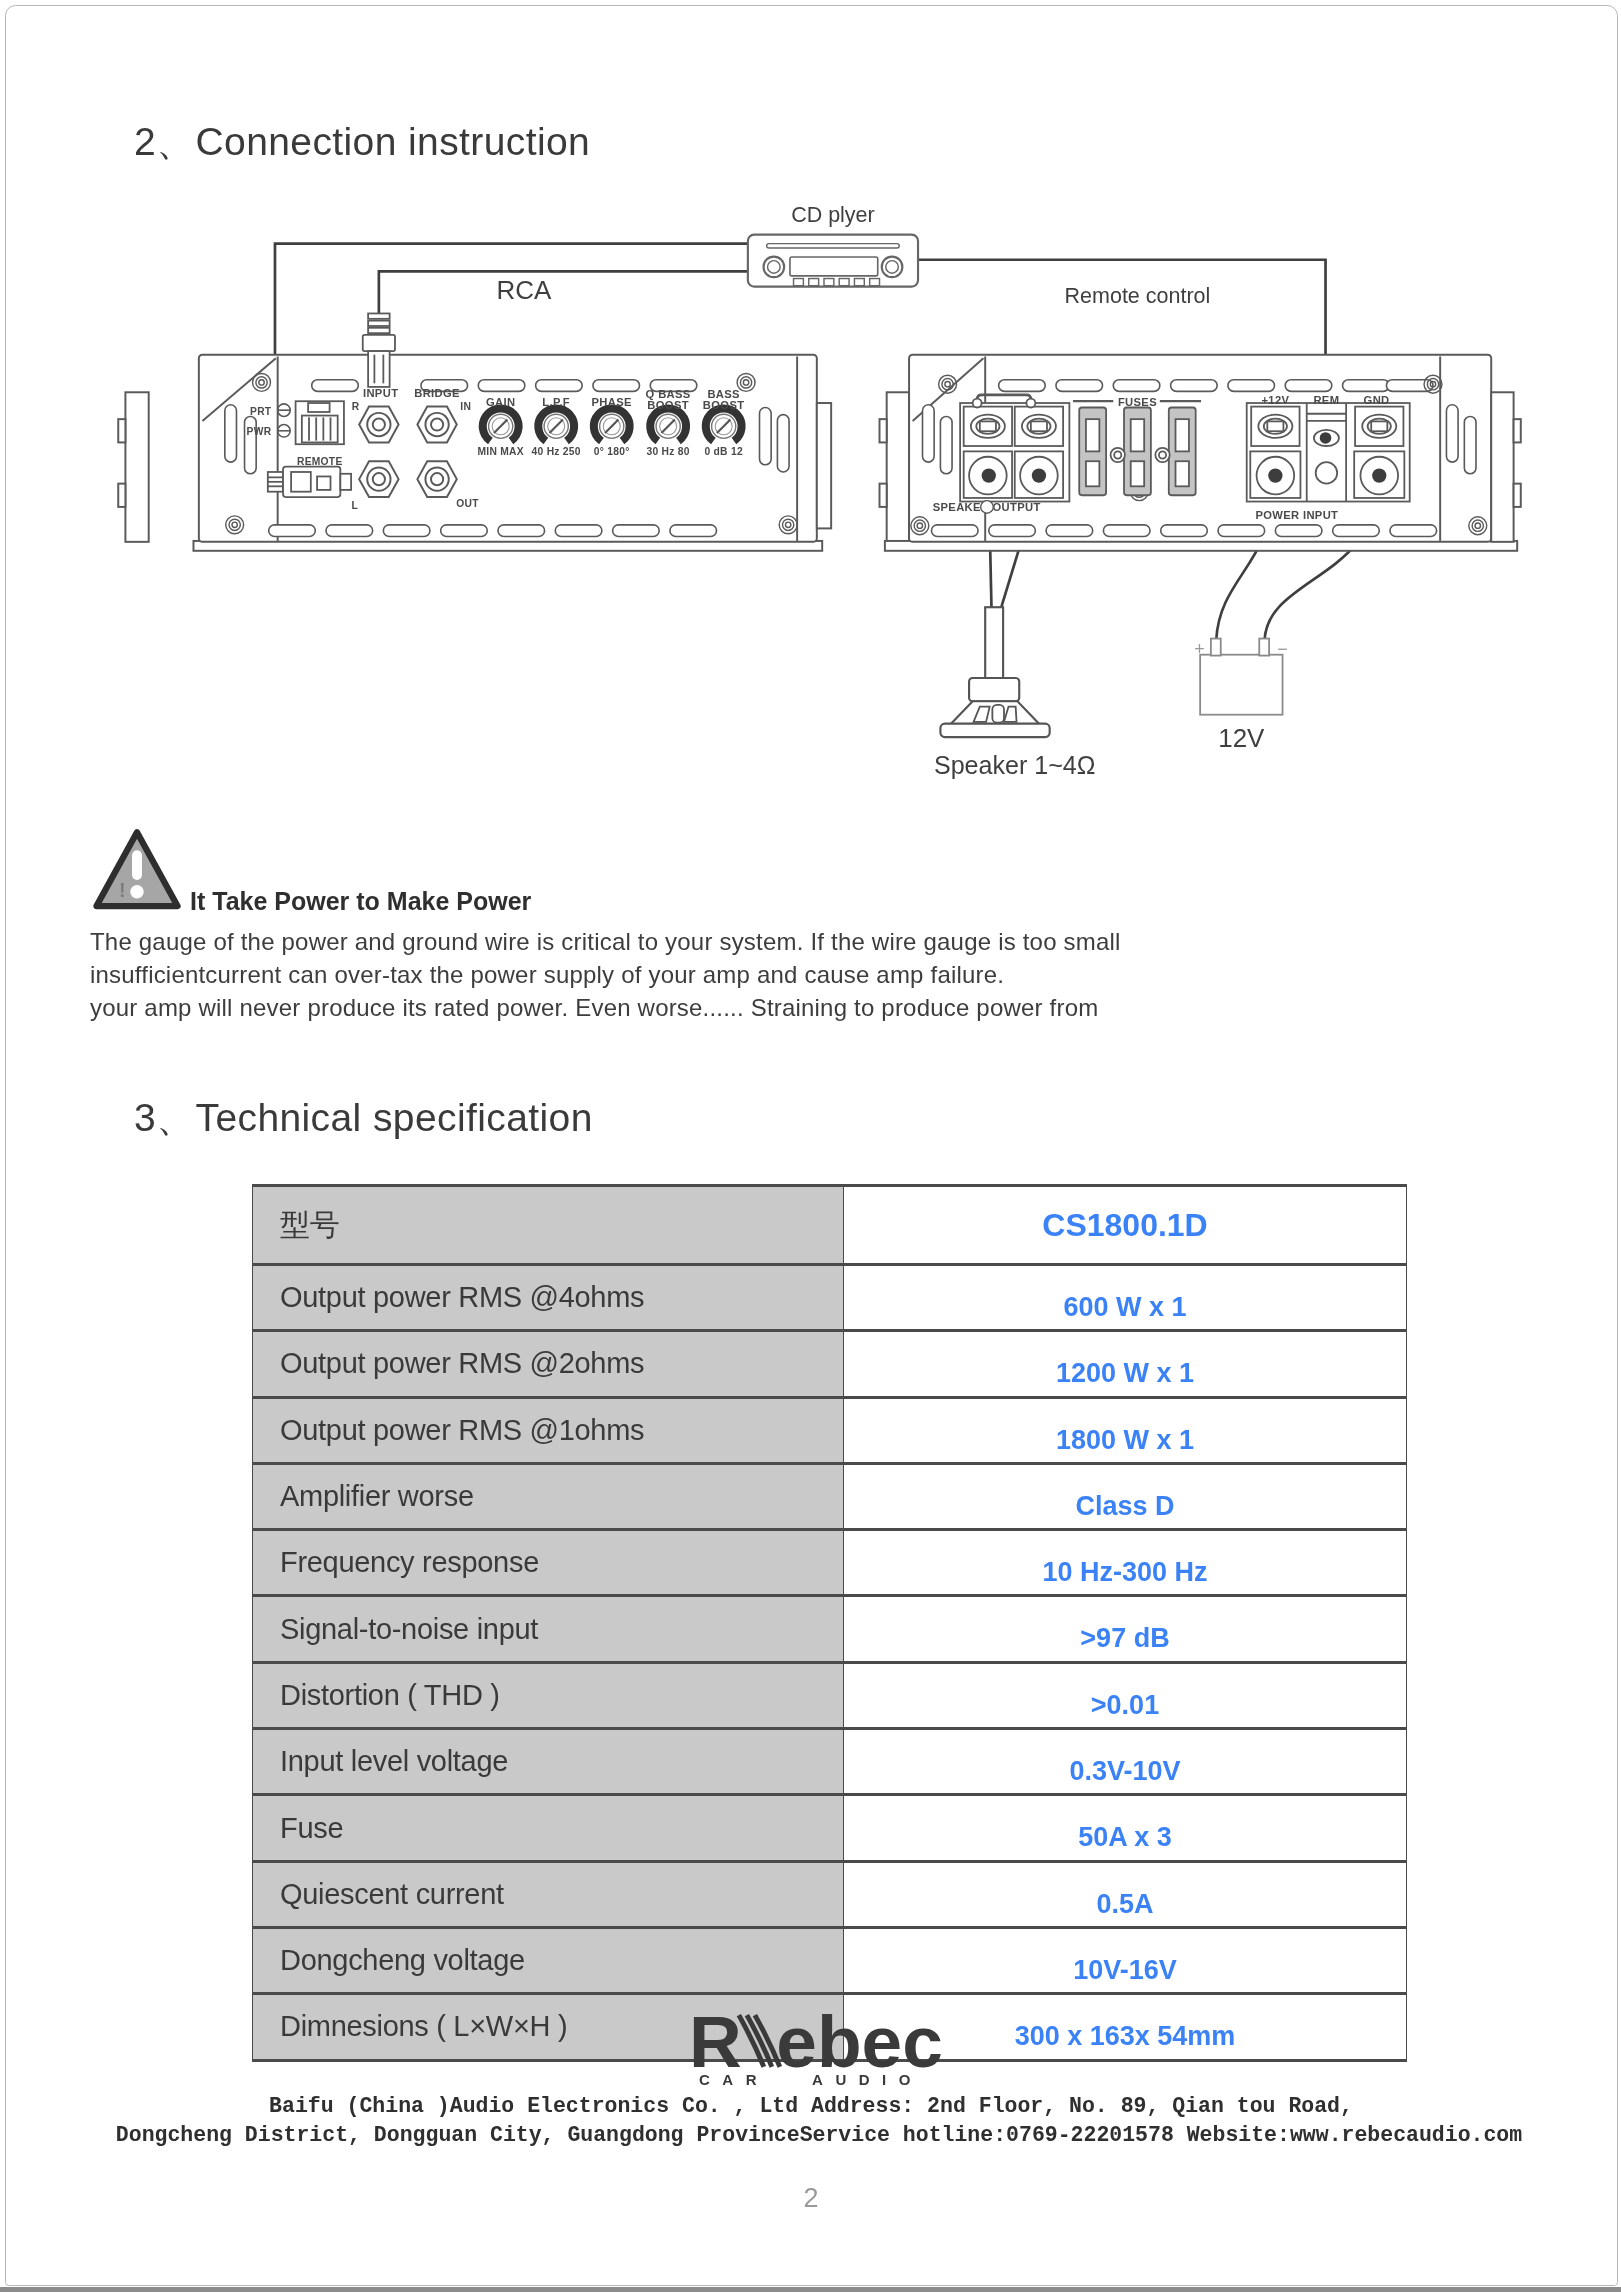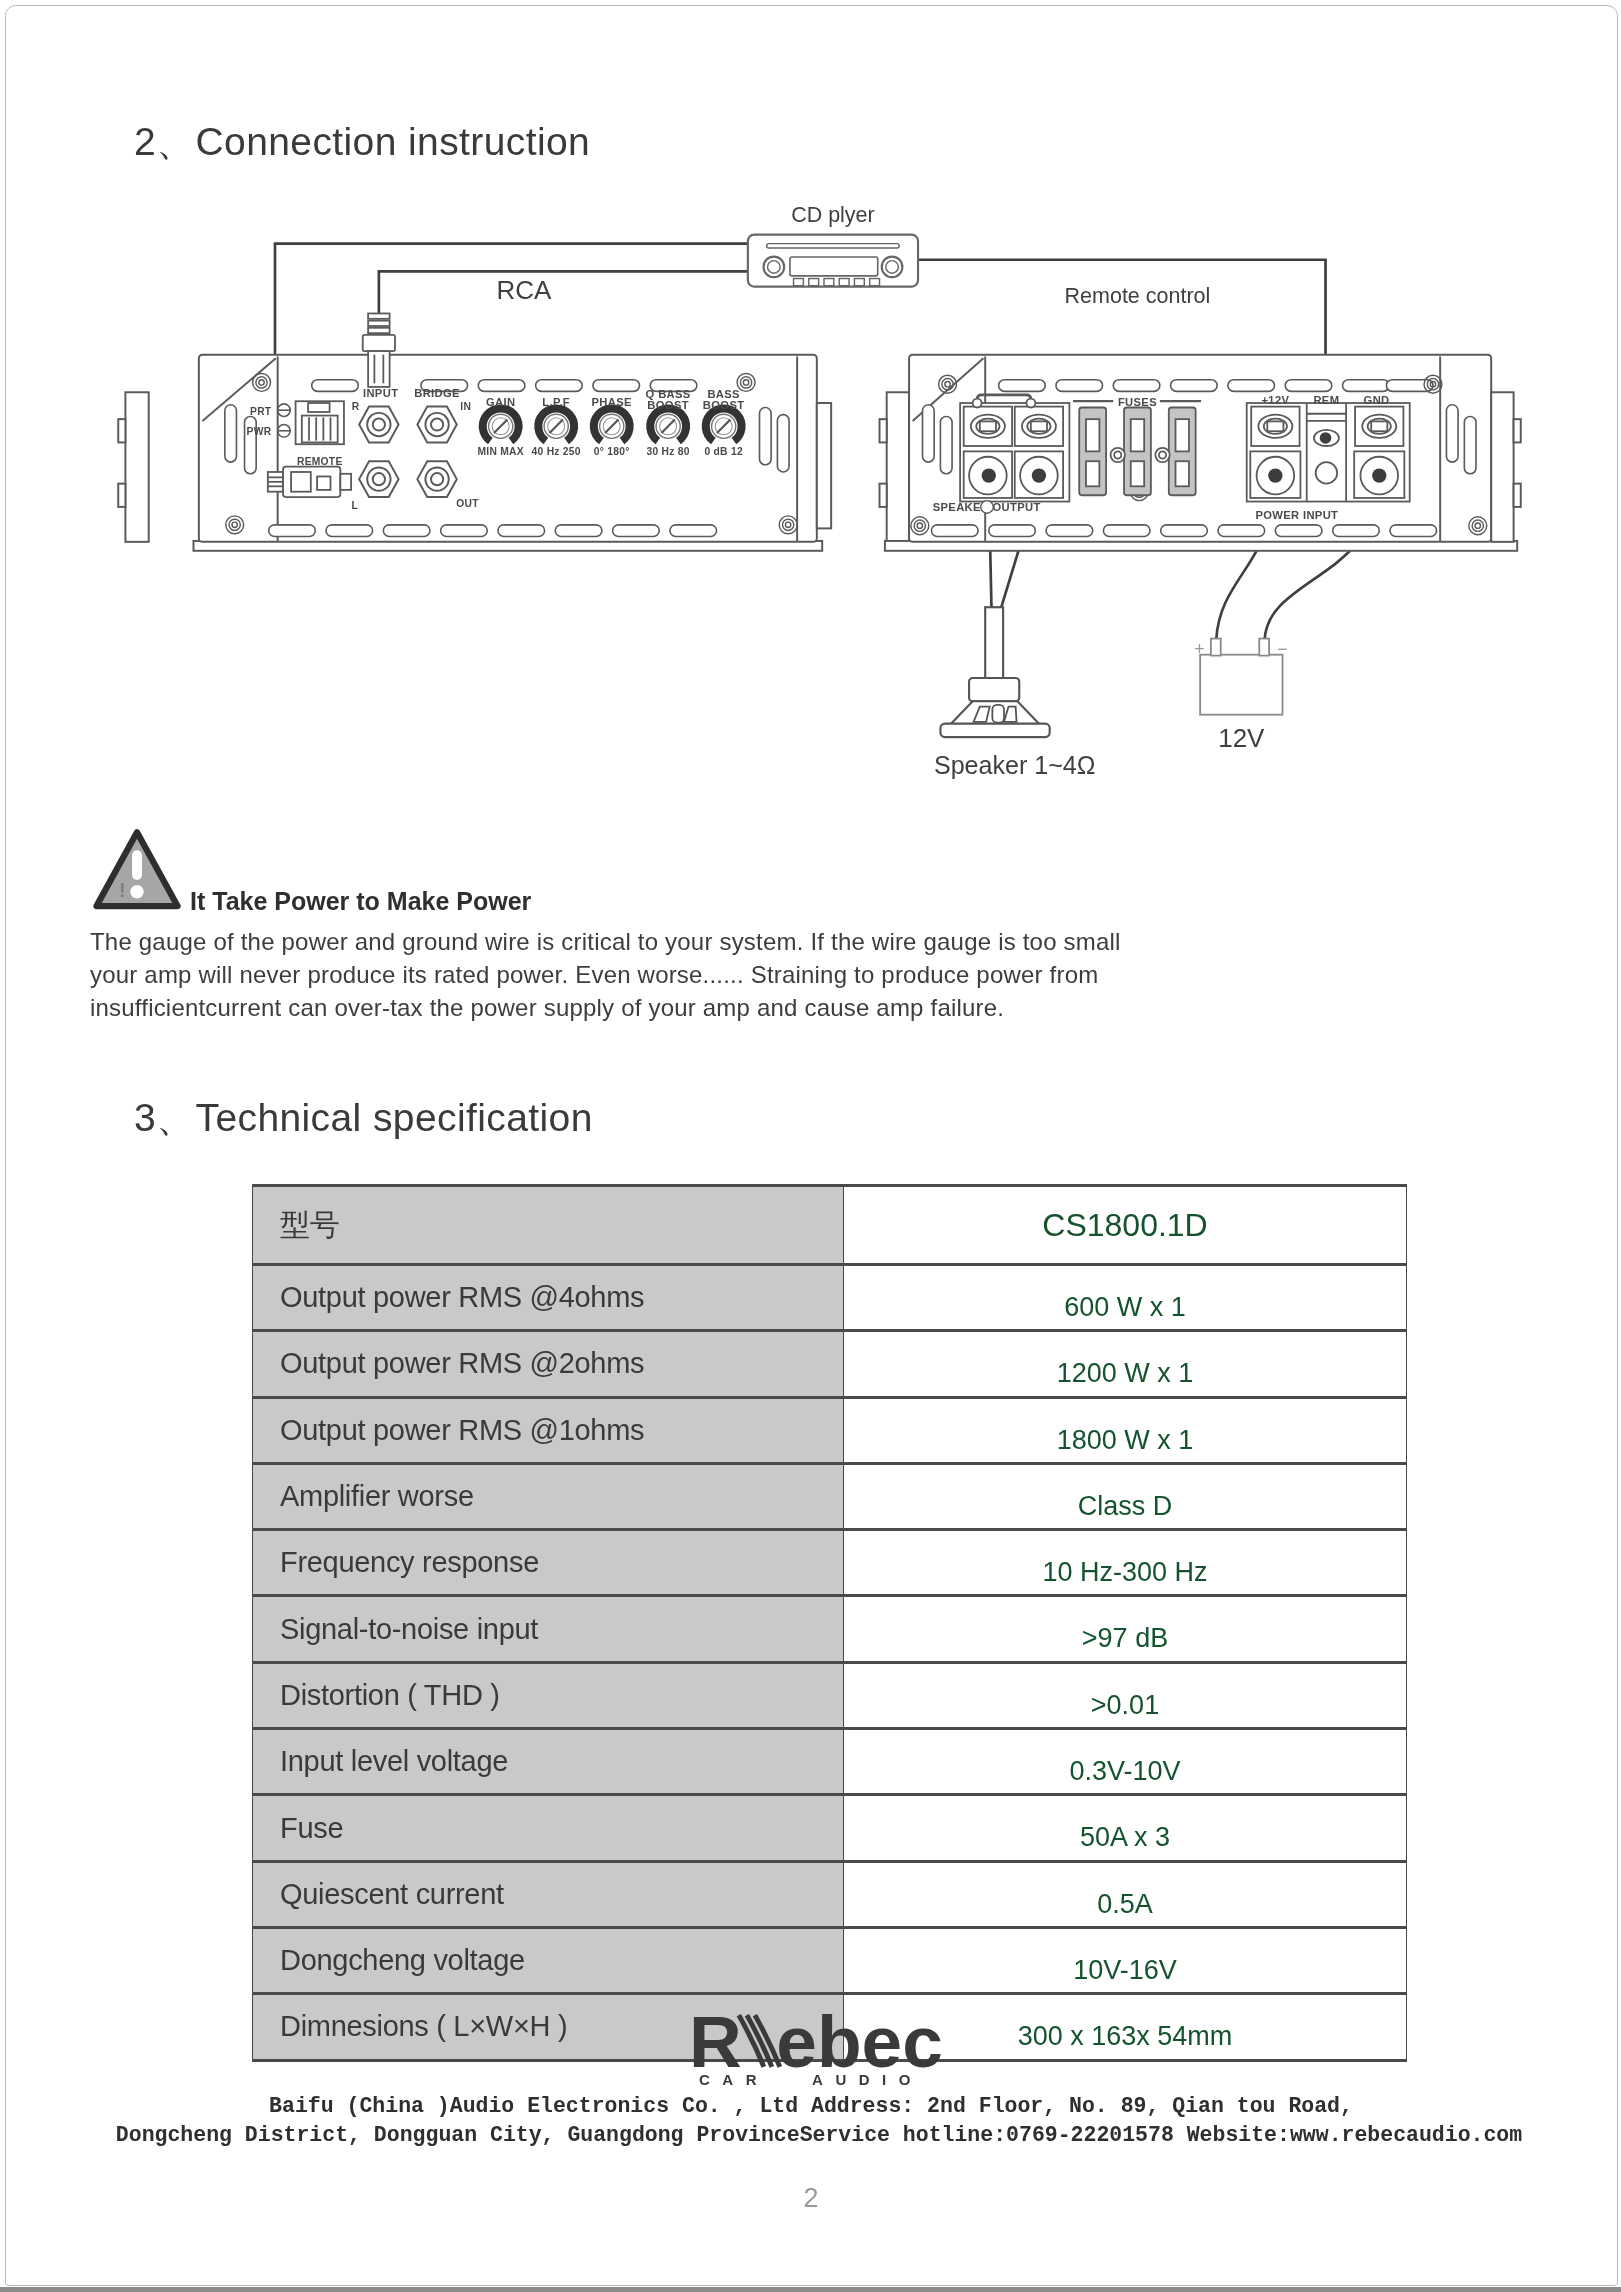--- a/index.html
+++ b/index.html
@@ -6,21 +6,21 @@
   body{width:1622px;height:2293px;position:relative;font-family:"Liberation Sans",sans-serif;color:#3b3b3b;overflow:hidden;}
   .abs{position:absolute;}
   .page-frame{position:absolute;left:4.5px;top:4.5px;right:4.5px;bottom:7.2px;border:1.8px solid #b7b7b7;border-radius:10.7px 10.7px 3.6px 3.6px;pointer-events:none;}
   .page-bottom{position:absolute;left:0;right:0;bottom:0;height:6.3px;background:#8c8c8c;}
   .sec-title{font-size:39px;color:#3a3a3a;letter-spacing:0.4px;white-space:nowrap;}
   .warn-title{font-size:25px;font-weight:bold;color:#2f2f2f;white-space:nowrap;}
   .para-line{font-size:24px;color:#3d3d3d;line-height:33px;white-space:nowrap;letter-spacing:0.2px;}
   table.spec{border-collapse:collapse;table-layout:fixed;}
   table.spec td{border-top:3.6px solid #4a4a4a;border-bottom:3.6px solid #4a4a4a;border-left:1.8px solid #4a4a4a;border-right:1.8px solid #4a4a4a;margin-left:10px;}
   td.lbl{background:#c9c9c9;width:562px;padding-left:27px;font-size:29px;color:#3a3a3a;letter-spacing:-0.3px;}
-  td.val{background:#fff;width:560px;text-align:center;font-size:27px;color:#14532d;vertical-align:bottom;padding-bottom:6.3px;}
+  td.val{background:#fff;width:560px;text-align:center;font-size:27px;color:#3b82f6;vertical-align:bottom;padding-bottom:6.3px;font-weight:bold;}
   tr.hdr td{height:74px;}
   tr.hdr td.val{vertical-align:middle;font-size:32px;padding-bottom:0;}
   tr.hdr td.lbl{font-size:30px;}
   tr.row td{height:56px;}
   .caraudio{left:0;right:0;top:2071px;text-align:center;font-size:15px;font-weight:bold;letter-spacing:12.5px;word-spacing:27px;color:#3a3a3a;}
   .addr{left:0;right:0;text-align:center;font-family:"Liberation Mono",monospace;font-weight:bold;font-size:21.5px;color:#2f2f2f;white-space:nowrap;}
   .pagenum{left:0;right:0;top:2183px;text-align:center;font-size:27px;color:#9a9a9a;}
   svg text{font-family:"Liberation Sans",sans-serif;}
   .plbl{font-size:12.5px;font-weight:bold;fill:#4a4a4a;letter-spacing:0.4px;}
   .plbl-sm{font-size:11.5px;font-weight:bold;fill:#4a4a4a;letter-spacing:0.3px;}
@@ -338,22 +338,22 @@
 
 <svg class="abs" style="left:92px;top:826px;" width="90" height="90" viewBox="0 0 100 100">
   <polygon points="50,7 95,89 5,89" fill="#a6a6a6" stroke="#2e2e2e" stroke-width="7" stroke-linejoin="round"></polygon>
   <rect x="44.5" y="27" width="11" height="33" rx="5.5" fill="#fff"></rect>
   <circle cx="50" cy="73" r="7.5" fill="#fff"></circle>
   <text x="30" y="79" font-size="22" font-weight="bold" fill="#7d7d7d">!</text>
 </svg>
 <div class="abs warn-title" style="left:190px;top:887px;">It Take Power to Make Power</div>
 <div class="abs" style="left:90px;top:925px;">
   <div class="para-line">The gauge of the power and ground wire is critical to your system. If the wire gauge is too small</div>
+  <div class="para-line">insufficientcurrent can over-tax the power supply of your amp and cause amp failure.</div>
   <div class="para-line">your amp will never produce its rated power.  Even worse...... Straining to produce power from</div>
-  <div class="para-line">insufficientcurrent can over-tax the power supply of your amp and cause amp failure.</div>
 </div>
 
 <div class="abs sec-title" style="left:134px;top:1091px;">3、Technical specification</div>
 
 <table class="spec abs" style="left:252px;top:1184px;">
   <tbody>
       <tr class="hdr">
     <td class="lbl">型号</td>
     <td class="val">CS1800.1D</td>
   </tr>

